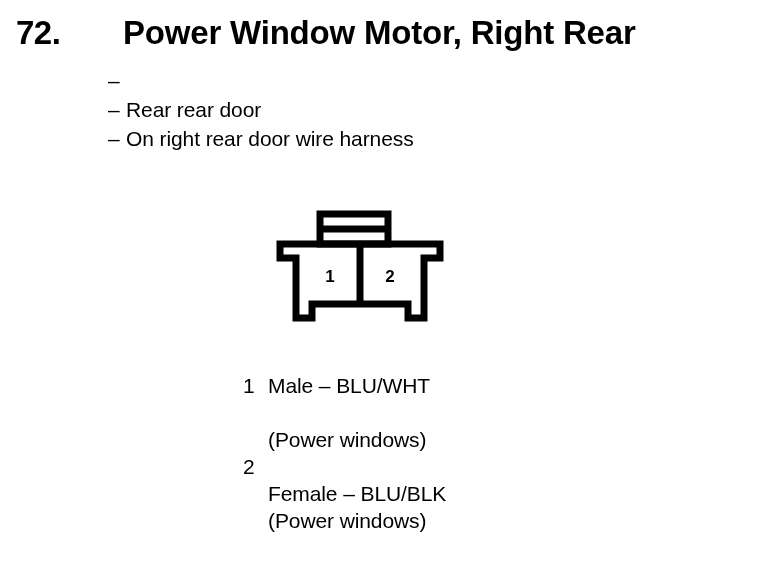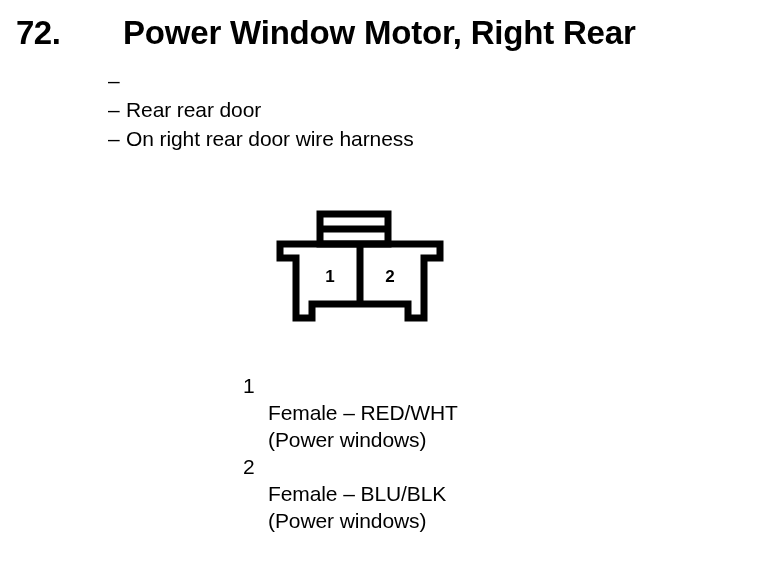--- a/index.html
+++ b/index.html
@@ -170,24 +170,24 @@
       <text class="pin-number-label" x="58" y="76" text-anchor="middle">1</text>
       <text class="pin-number-label" x="118" y="76" text-anchor="middle">2</text>
     </svg>
   </div>
 
   <div id="pin-legend">
 
     <div class="pin-group">
       <div class="pin-line">
         <span class="pin-index">1</span>
+        <span class="pin-text">Male – BLU/WHT</span>
       </div>
       <div class="pin-line">
         <span class="pin-index blank">1</span>
-        <span class="pin-text">Female – RED/WHT</span>
       </div>
       <div class="pin-line">
         <span class="pin-index blank">1</span>
         <span class="pin-text">(Power windows)</span>
       </div>
     </div>
 
     <div class="pin-group">
       <div class="pin-line">
         <span class="pin-index">2</span>

